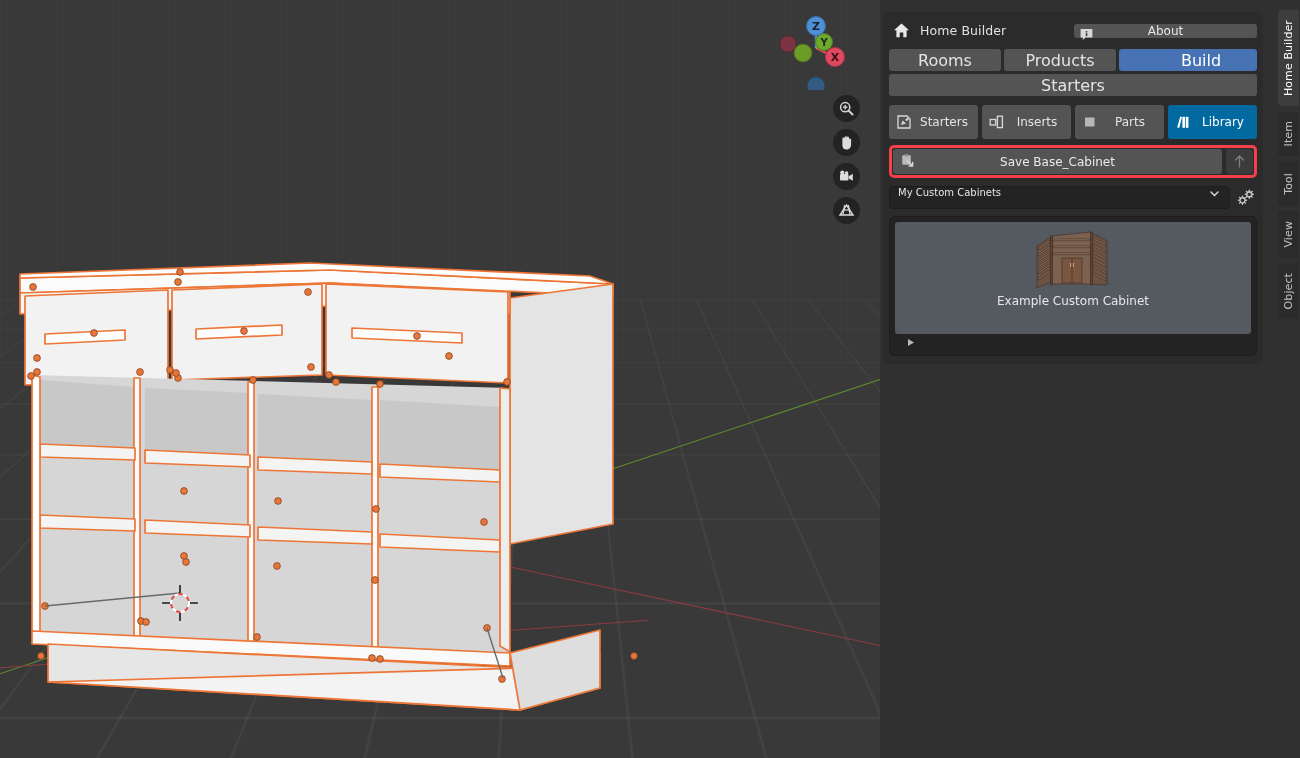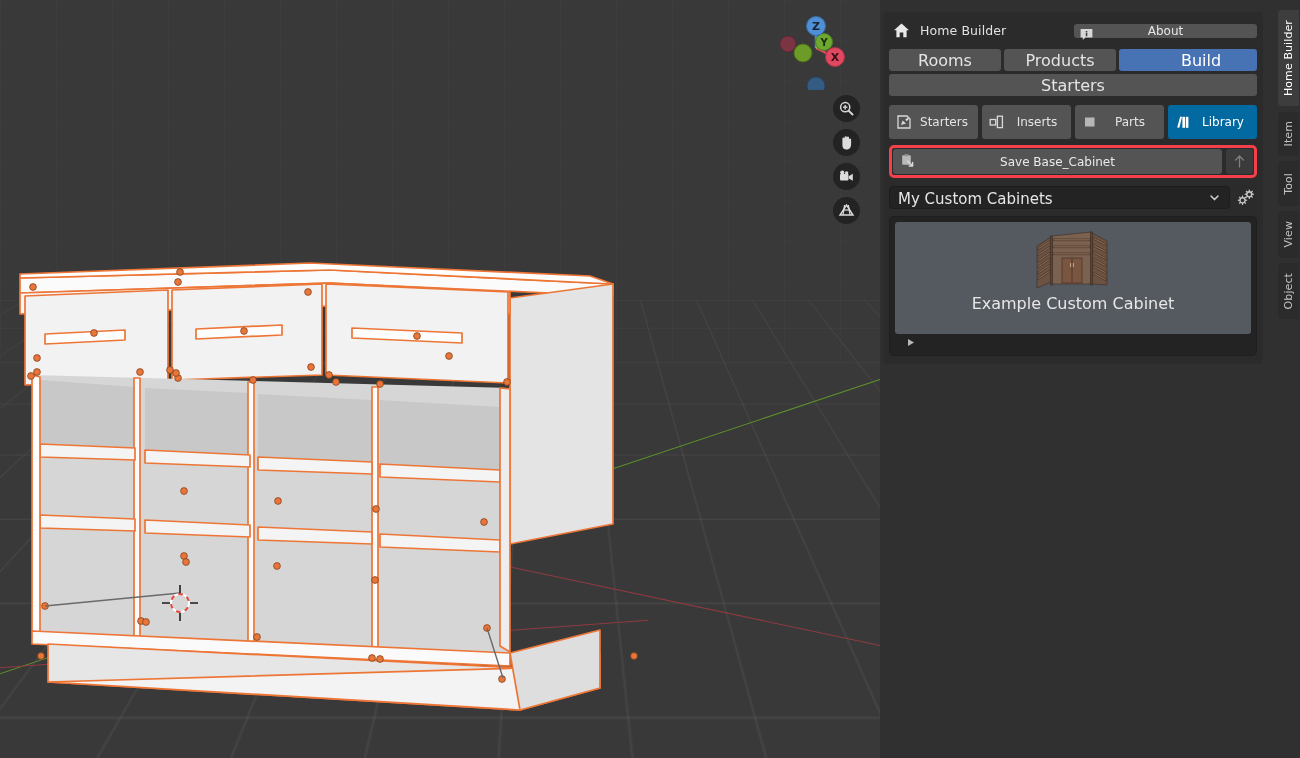--- a/index.html
+++ b/index.html
@@ -137,41 +137,41 @@
   .save-btn .lbl { width: 100%; text-align: center; }
   .up-btn {
     width: 27px; height: 25px; background: #3b3b3b; border-radius: 3px;
     display: flex; align-items: center; justify-content: center;
   }
 
   
   .dd-row { display: flex; gap: 4px; margin-bottom: 7px; }
   .dropdown {
     flex: 1; height: 23px; background: #232323; border: 1px solid #1d1d1d;
-    border-radius: 4px; display: flex; align-items: flex-end;
-    padding: 0 8px; color: #e6e6e6; font-size: 15px;
+    border-radius: 4px; display: flex; align-items: flex-start;
+    padding: 0 8px; color: #e6e6e6; font-size: 10px;
   }
   .dropdown .chev { margin-left: auto; }
   .gear-btn {
     width: 23px; height: 23px; background: #2b2b2b;
     display: flex; align-items: center; justify-content: center;
   }
 
   
   .lib-box {
     background: #232323; border: 1px solid #1e1e1e; border-radius: 5px;
     padding: 5px;
   }
   .lib-inner {
     background: #555960; border-radius: 3px; height: 112px;
     position: relative; display: flex; flex-direction: column;
     align-items: center; justify-content: flex-start; padding-top: 6px;
   }
   .thumb { width: 88px; height: 64px; }
-  .lib-caption { color: #e7e7e7; font-size: 16px; margin-top: 2px; }
+  .lib-caption { color: #e7e7e7; font-size: 12px; margin-top: 2px; }
   .lib-footer { height: 16px; display: flex; align-items: center; padding-left: 10px; }
 
   
   #tab-strip {
     position: absolute; left: 1272px; top: 0; width: 28px; height: 758px;
     background: #303030;
   }
   .vtab {
     position: absolute; left: 6px; width: 21px;
     background: #2b2b2b; color: #c3c3c3;

